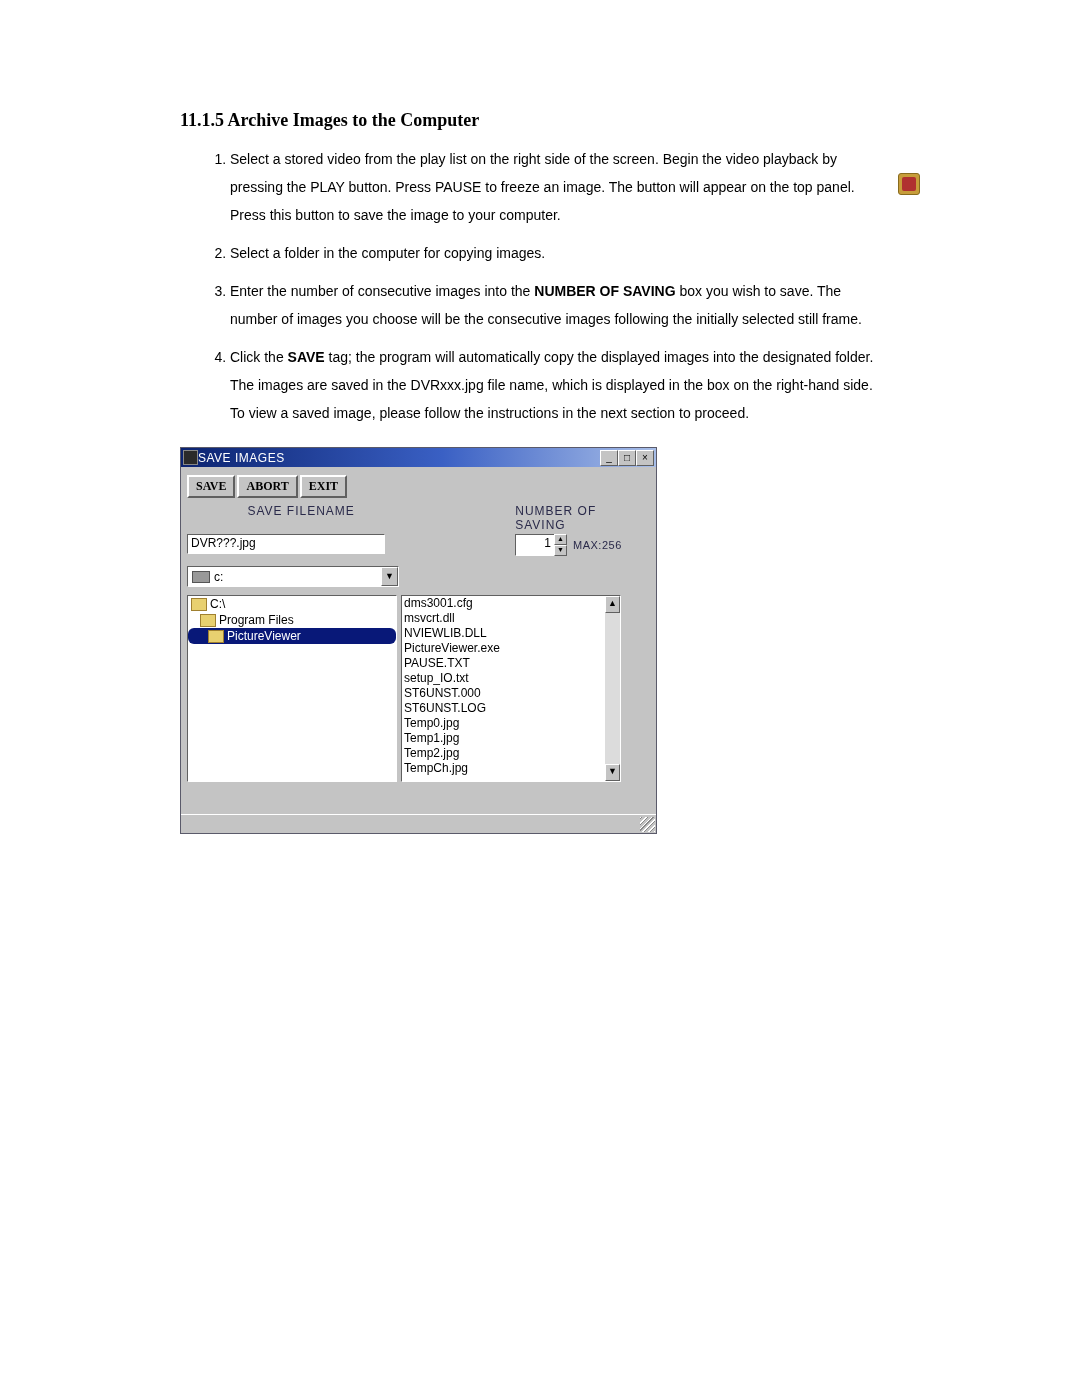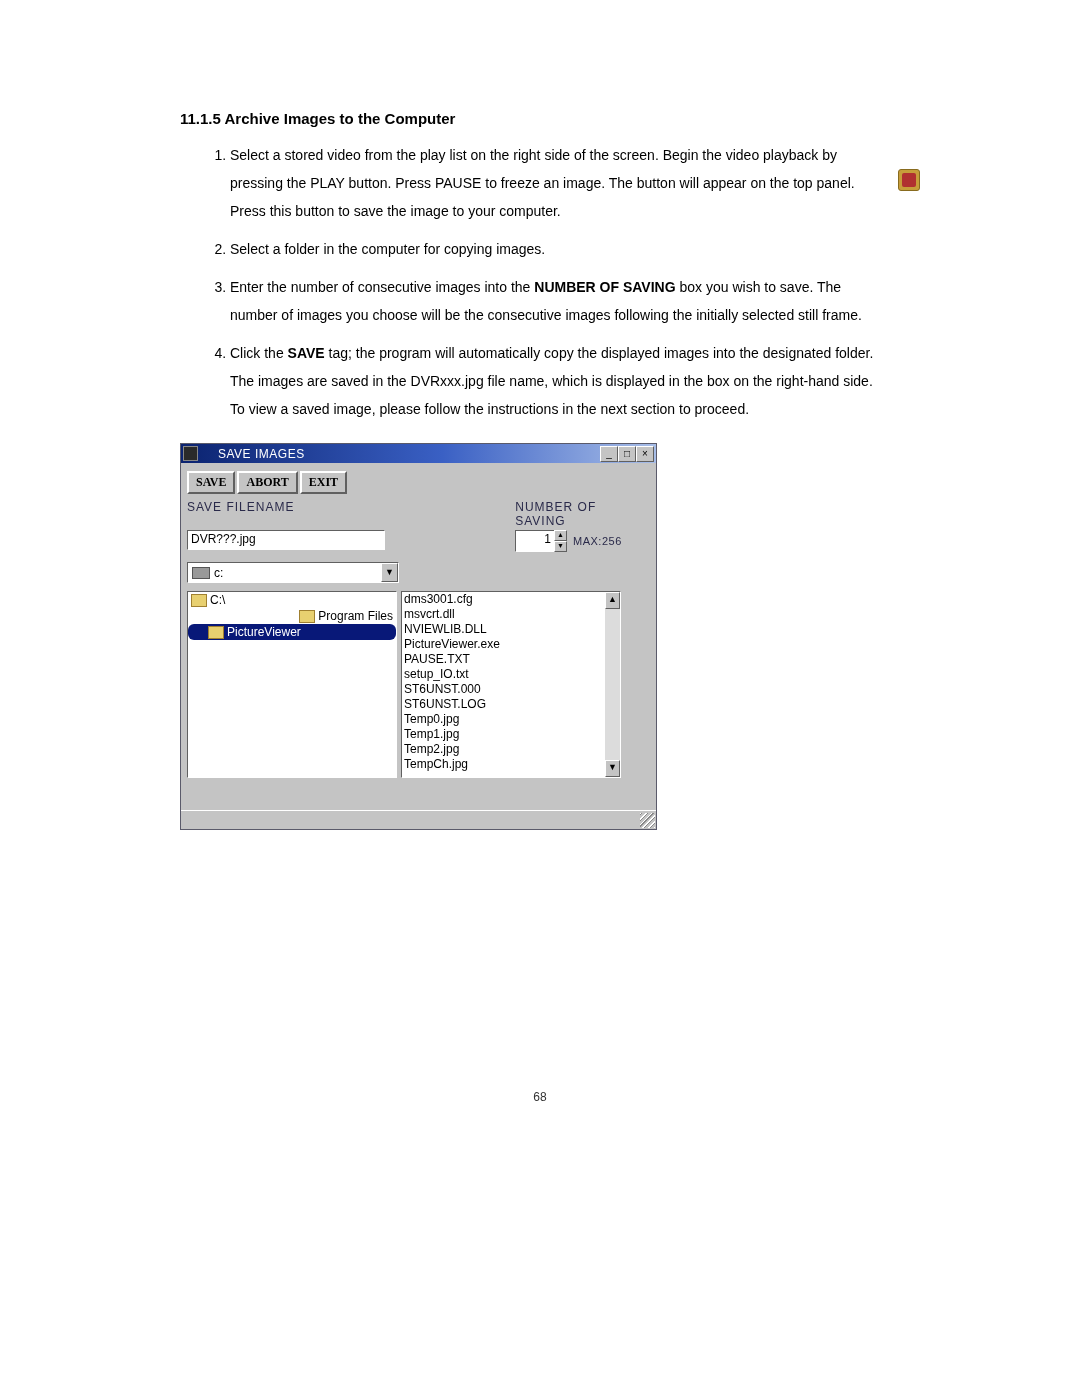--- a/index.html
+++ b/index.html
@@ -9,23 +9,24 @@
       font-family: Arial, sans-serif;
       font-size: 14px;
       color: #000000;
       width: 1080px;
     }
     .page {
       padding: 110px 0 0 0;
     }
     .section-title {
       font-weight: bold;
-      font-size: 15px;
+      font-size: 18px;
       margin-left: 180px;
       margin-bottom: 14px;
+      font-family: Liberation Serif, serif;
     }
     .intro-text {
       margin-left: 180px;
       margin-right: 190px;
       line-height: 28px;
       margin-bottom: 8px;
     }
     .ord-list {
       margin-left: 180px;
       margin-right: 190px;
@@ -71,21 +72,21 @@
       background: linear-gradient(to right, #0b2370, #3a60c4 55%, #a8bee8);
       display: flex;
       align-items: center;
       justify-content: space-between;
       padding: 0 2px;
       color: #ffffff;
     }
     .titlebar-left {
       display: flex;
       align-items: center;
-      gap: 20px;
+      gap: 0;
     }
     .titlebar-icon {
       width: 13px;
       height: 13px;
       background: #2a2a2a;
       border: 1px solid #888;
     }
     .titlebar-text {
       letter-spacing: 0.5px;
       font-size: 12px;
@@ -126,20 +127,21 @@
     }
     .labels-row {
       display: flex;
       padding: 0 6px;
     }
     .label-left {
       width: 230px;
       color: #2a2a4a;
       font-size: 12px;
       letter-spacing: 1px;
+      text-align: center;
     }
     .label-right {
       color: #2a2a4a;
       font-size: 12px;
       letter-spacing: 1px;
     }
     .fields-row {
       display: flex;
       padding: 2px 6px 8px 6px;
     }
@@ -389,21 +391,21 @@
       </div>
       <div class="combo-arrow">▼</div>
     </div>
 
     <div class="lists-row">
       <div class="listbox left-listbox">
         <div class="folder-item">
           <div class="folder-icon"></div>
           <span>C:\</span>
         </div>
-        <div class="folder-item" style="padding-left:12px;justify-content:flex-end;">
+        <div class="folder-item" style="padding-left:12px;">
           <div class="folder-icon"></div>
           <span>Program Files</span>
         </div>
         <div class="folder-item folder-selected" style="padding-left:20px;">
           <div class="folder-icon"></div>
           <span>PictureViewer</span>
         </div>
       </div>
 
       <div class="listbox right-listbox">
@@ -427,14 +429,13 @@
           <div class="scroll-btn">▼</div>
         </div>
       </div>
     </div>
 
     <div class="statusbar">
       <div class="resize-grip"></div>
     </div>
   </div>
 
-  <div class="page-num">68</div>
 </div>
 
 </body></html>

